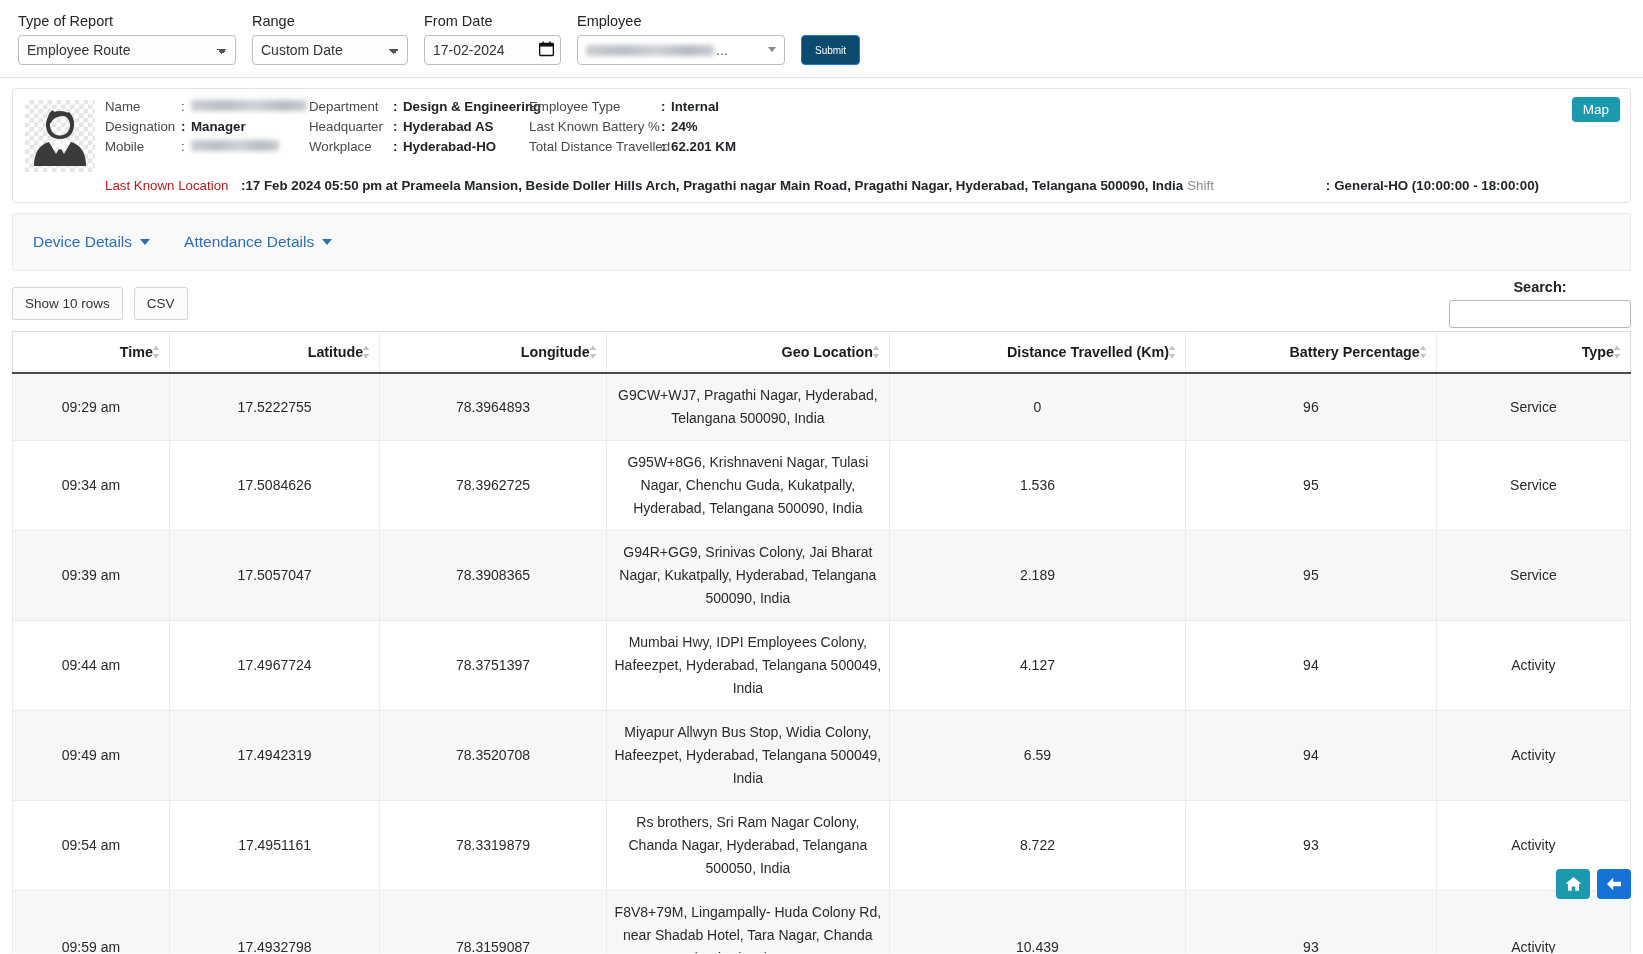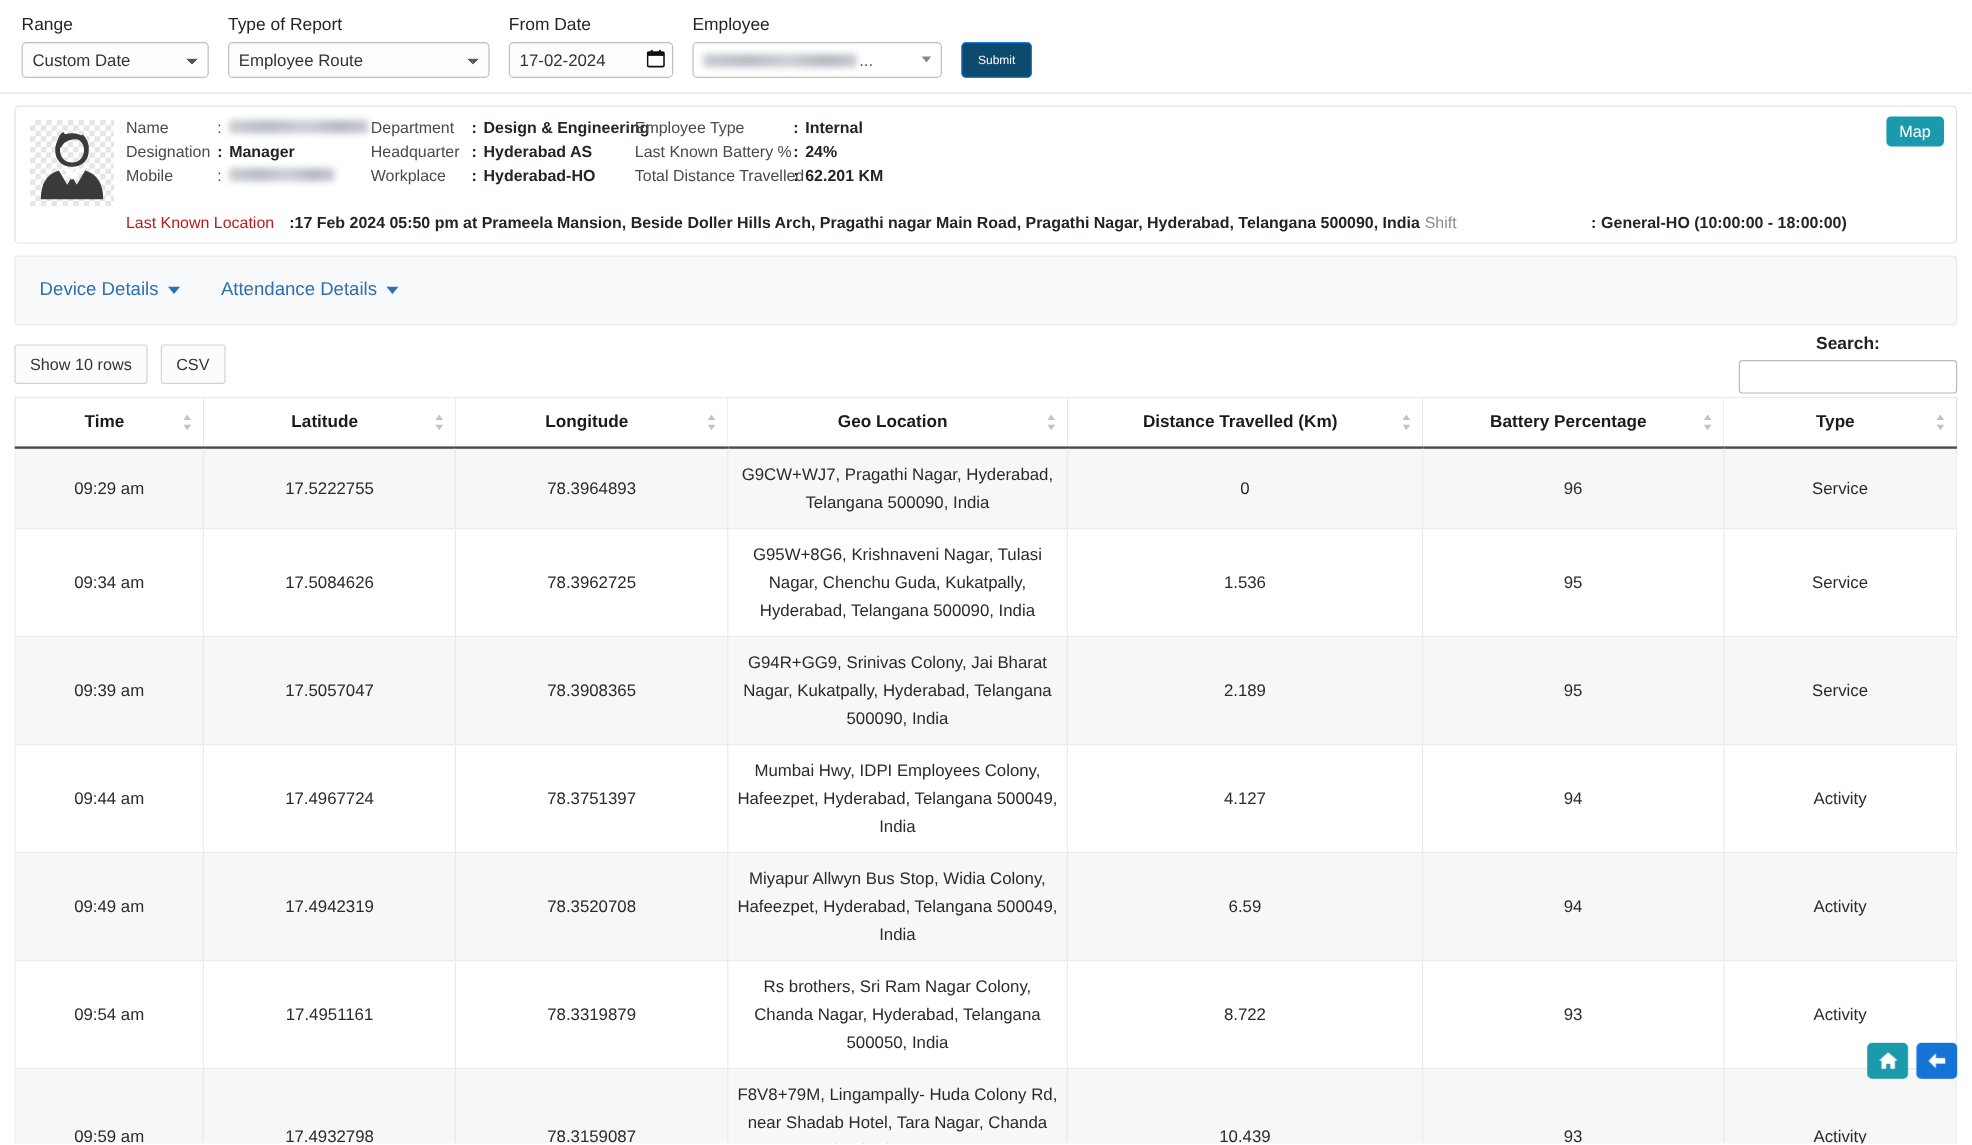--- a/index.html
+++ b/index.html
@@ -190,21 +190,21 @@
     width: 100%; border-collapse: collapse;
     table-layout: fixed;
   }
   table.dt thead th {
     background: #ffffff;
     border-top: 1px solid #dcdcdc;
     border-bottom: 2px solid #4b4b4b;
     border-left: 1px solid #eceaea;
     font-size: 14.3px; font-weight: bold; color: #1b1b1b;
     padding: 12px 16px 12px 8px;
-    text-align: center;
+    text-align: right;
     position: relative;
   }
   table.dt thead th:first-child { border-left: 1px solid #dcdcdc; }
   table.dt thead th:last-child  { border-right: 1px solid #dcdcdc; }
   .sort-ico {
     position: absolute; right: 9px; top: 50%;
     transform: translateY(-50%);
     width: 8px; height: 14px;
   }
   table.dt tbody td {
@@ -231,30 +231,30 @@
   }
   .fab-home { background: #1c9aad; }
   .fab-back { background: #1573d6; }
 </style>
 </head>
 <body>
 
 <div class="filter-bar">
 
   <div class="field">
+    <span class="field-label">Type of Report</span>
+    <select class="ctl" id="report-select">
+      <option>Employee Route</option>
+    </select>
+  </div>
+
+  <div class="field">
     <span class="field-label">Range</span>
     <select class="ctl" id="range-select">
       <option>Custom Date</option>
-    </select>
-  </div>
-
-  <div class="field">
-    <span class="field-label">Type of Report</span>
-    <select class="ctl" id="report-select">
-      <option>Employee Route</option>
     </select>
   </div>
 
   <div class="field">
     <span class="field-label">From Date</span>
     <div class="date-wrap">
       <input class="ctl" type="text" value="17-02-2024" style="">
       <svg class="cal-ico" viewBox="0 0 16 16">
         <rect x="0.6" y="2" width="14.8" height="13" rx="1.4" fill="none" stroke="#111" stroke-width="1.6"></rect>
         <rect x="0.6" y="2" width="14.8" height="3.4" fill="#111"></rect>

